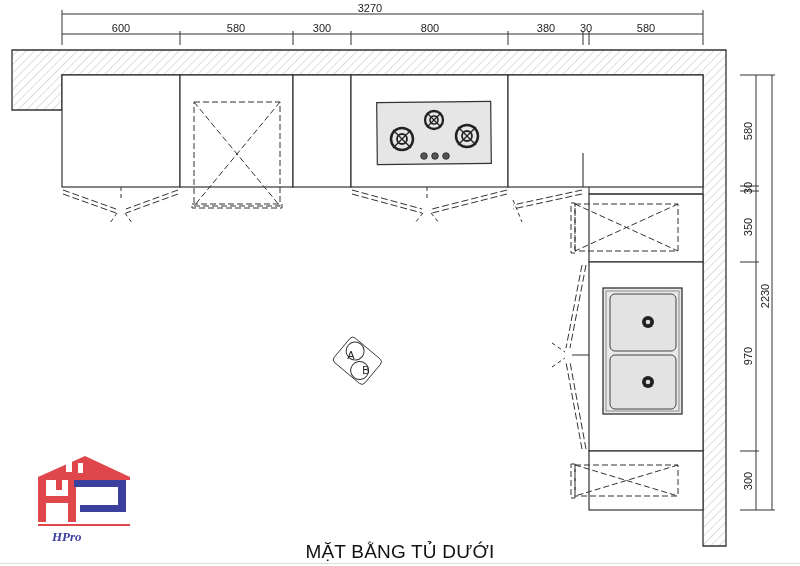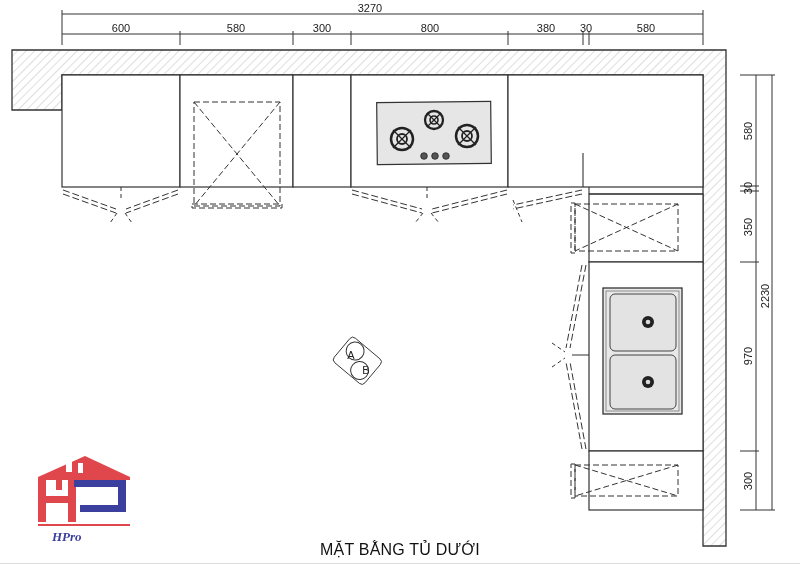--- a/index.html
+++ b/index.html
@@ -1,19 +1,19 @@
 <!DOCTYPE html>
 <html><head>
 <meta charset="utf-8">
 <style>
   html, body { margin:0; padding:0; background:#ffffff; }
   body { width:800px; height:566px; position:relative; overflow:hidden; font-family:"Liberation Sans", sans-serif; }
   #plan { position:absolute; left:0; top:0; width:800px; height:566px; }
   .dim { font-family:"Liberation Sans", sans-serif; font-size:11px; fill:#222; }
-  .title { position:absolute; left:0; width:800px; top:541px; text-align:center; font-family:"Liberation Sans", sans-serif; font-size:16px; color:#111; letter-spacing:0.2px; }
+  .title { position:absolute; left:0; width:800px; top:541px; text-align:center; font-family:"Liberation Sans", sans-serif; font-size:19px; color:#111; letter-spacing:0.2px; }
   .bottom-rule { position:absolute; left:0; top:563px; width:800px; height:1px; background:#dcdcdc; }
   .logo { position:absolute; left:30px; top:452px; width:110px; height:96px; }
 </style>
 </head>
 <body>
 
 <svg id="plan" viewBox="0 0 800 566" xmlns="http://www.w3.org/2000/svg">
   <defs>
     <pattern id="hatch" patternUnits="userSpaceOnUse" width="6" height="6" patternTransform="rotate(45)">
       <line x1="0" y1="0" x2="0" y2="6" stroke="#bdbdbd" stroke-width="1"></line>

